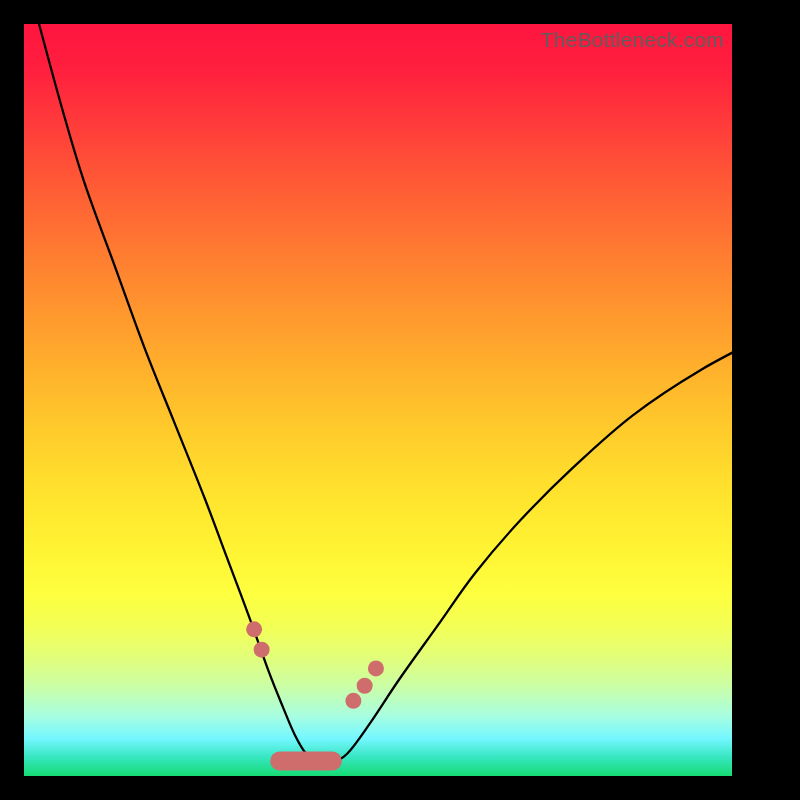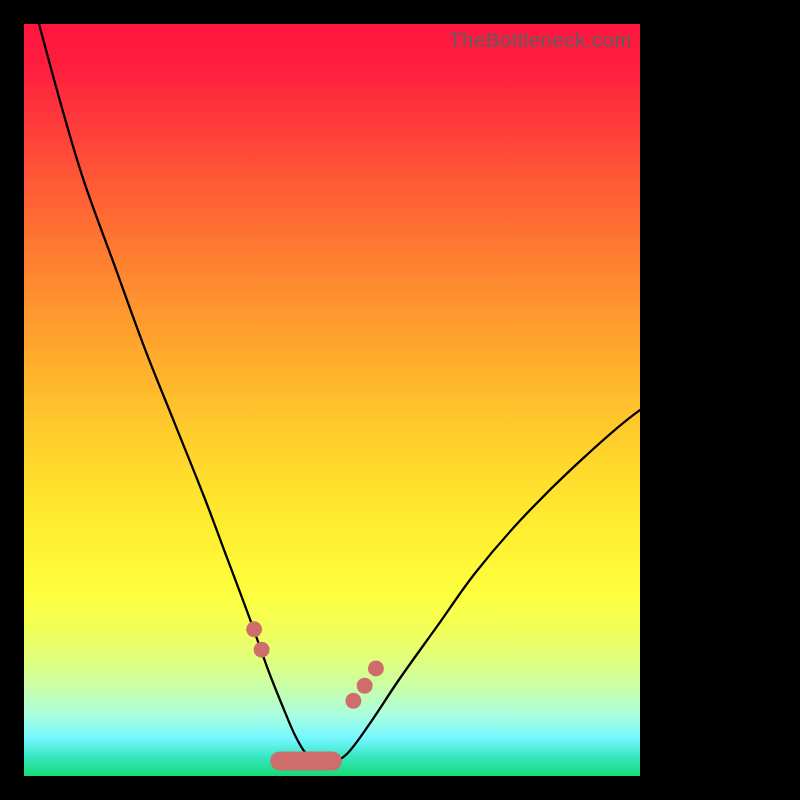--- a/index.html
+++ b/index.html
@@ -8,21 +8,21 @@
     width: 800px;
     height: 800px;
     background: #000;
     overflow: hidden;
     font-family: Arial, Helvetica, sans-serif;
   }
   .frame {
     position: absolute;
     left: 24px;
     top: 24px;
-    width: 616px;
+    width: 708px;
     height: 752px;
     background: linear-gradient(to bottom,
       #ff153f 0%,
       #ff1f3e 6%,
       #ff3e3a 14%,
       #ff5d35 22%,
       #ff7a31 30%,
       #ff962e 38%,
       #ffb12c 46%,
       #ffcb2b 54%,

